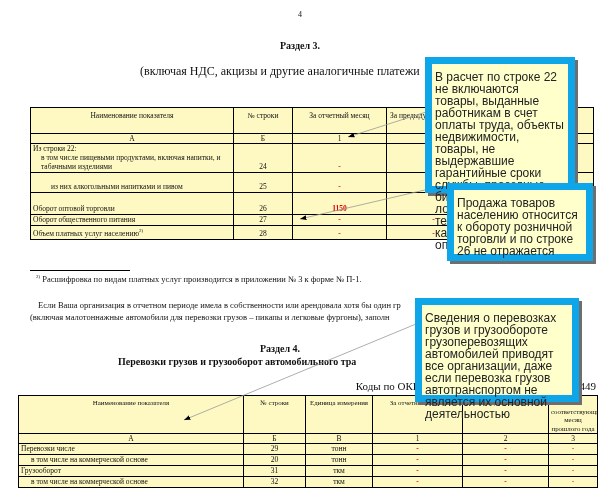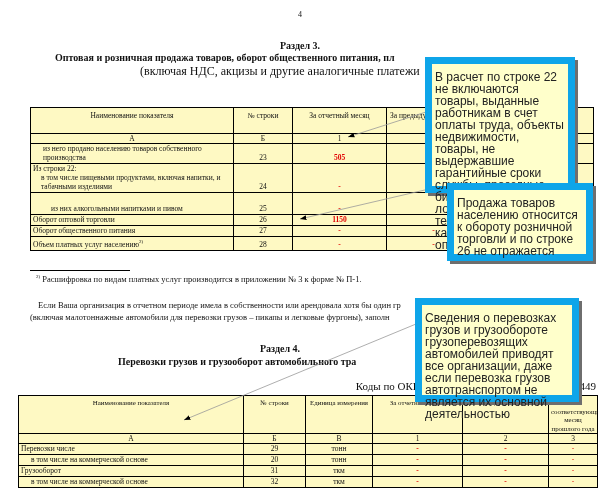--- a/index.html
+++ b/index.html
@@ -68,21 +68,20 @@
   .arrows{position:absolute;left:0;top:0;pointer-events:none;}
 </style>
 </head>
 <body>
 
 <div class="page">
 
   <div class="abs pagenum">4</div>
 
   <div class="abs h s3h">Раздел 3.</div>
-  <div class="abs h s3t">Оптовая и розничная продажа товаров, оборот общественного питания, пл</div>
   <div class="abs s3s">(включая НДС, акцизы и другие аналогичные платежи</div>
 
   <table class="t t1">
     <colgroup>
       <col style="width:203px">
         <col style="width:59px">
         <col style="width:94px">
       <col style="width:94px">
         <col style="width:90px">
         <col style="width:23px">
@@ -98,28 +97,20 @@
         </tr>
         <tr class="idx">
           <td>А</td>
           <td>Б</td>
           <td>1</td>
           <td></td>
           <td></td>
           <td></td>
         </tr>
         <tr class="dat">
-          <td class="name ind1">из него продано населению товаров собственного производства</td>
-          <td class="code">23</td>
-          <td class="val">505</td>
-          <td class="val"></td>
-          <td class="val"></td>
-          <td class="val"></td>
-        </tr>
-        <tr class="dat">
           <td class="name ind0">Из строки 22:<div class="sub">в том числе пищевыми продуктами, включая напитки, и табачными изделиями</div></td>
           <td class="code">24</td>
           <td class="val">-</td>
           <td class="val"></td>
           <td class="val"></td>
           <td class="val"></td>
         </tr>
         <tr class="dat">
           <td class="name ind2">из них алкогольными напитками и пивом</td>
           <td class="code">25</td>

